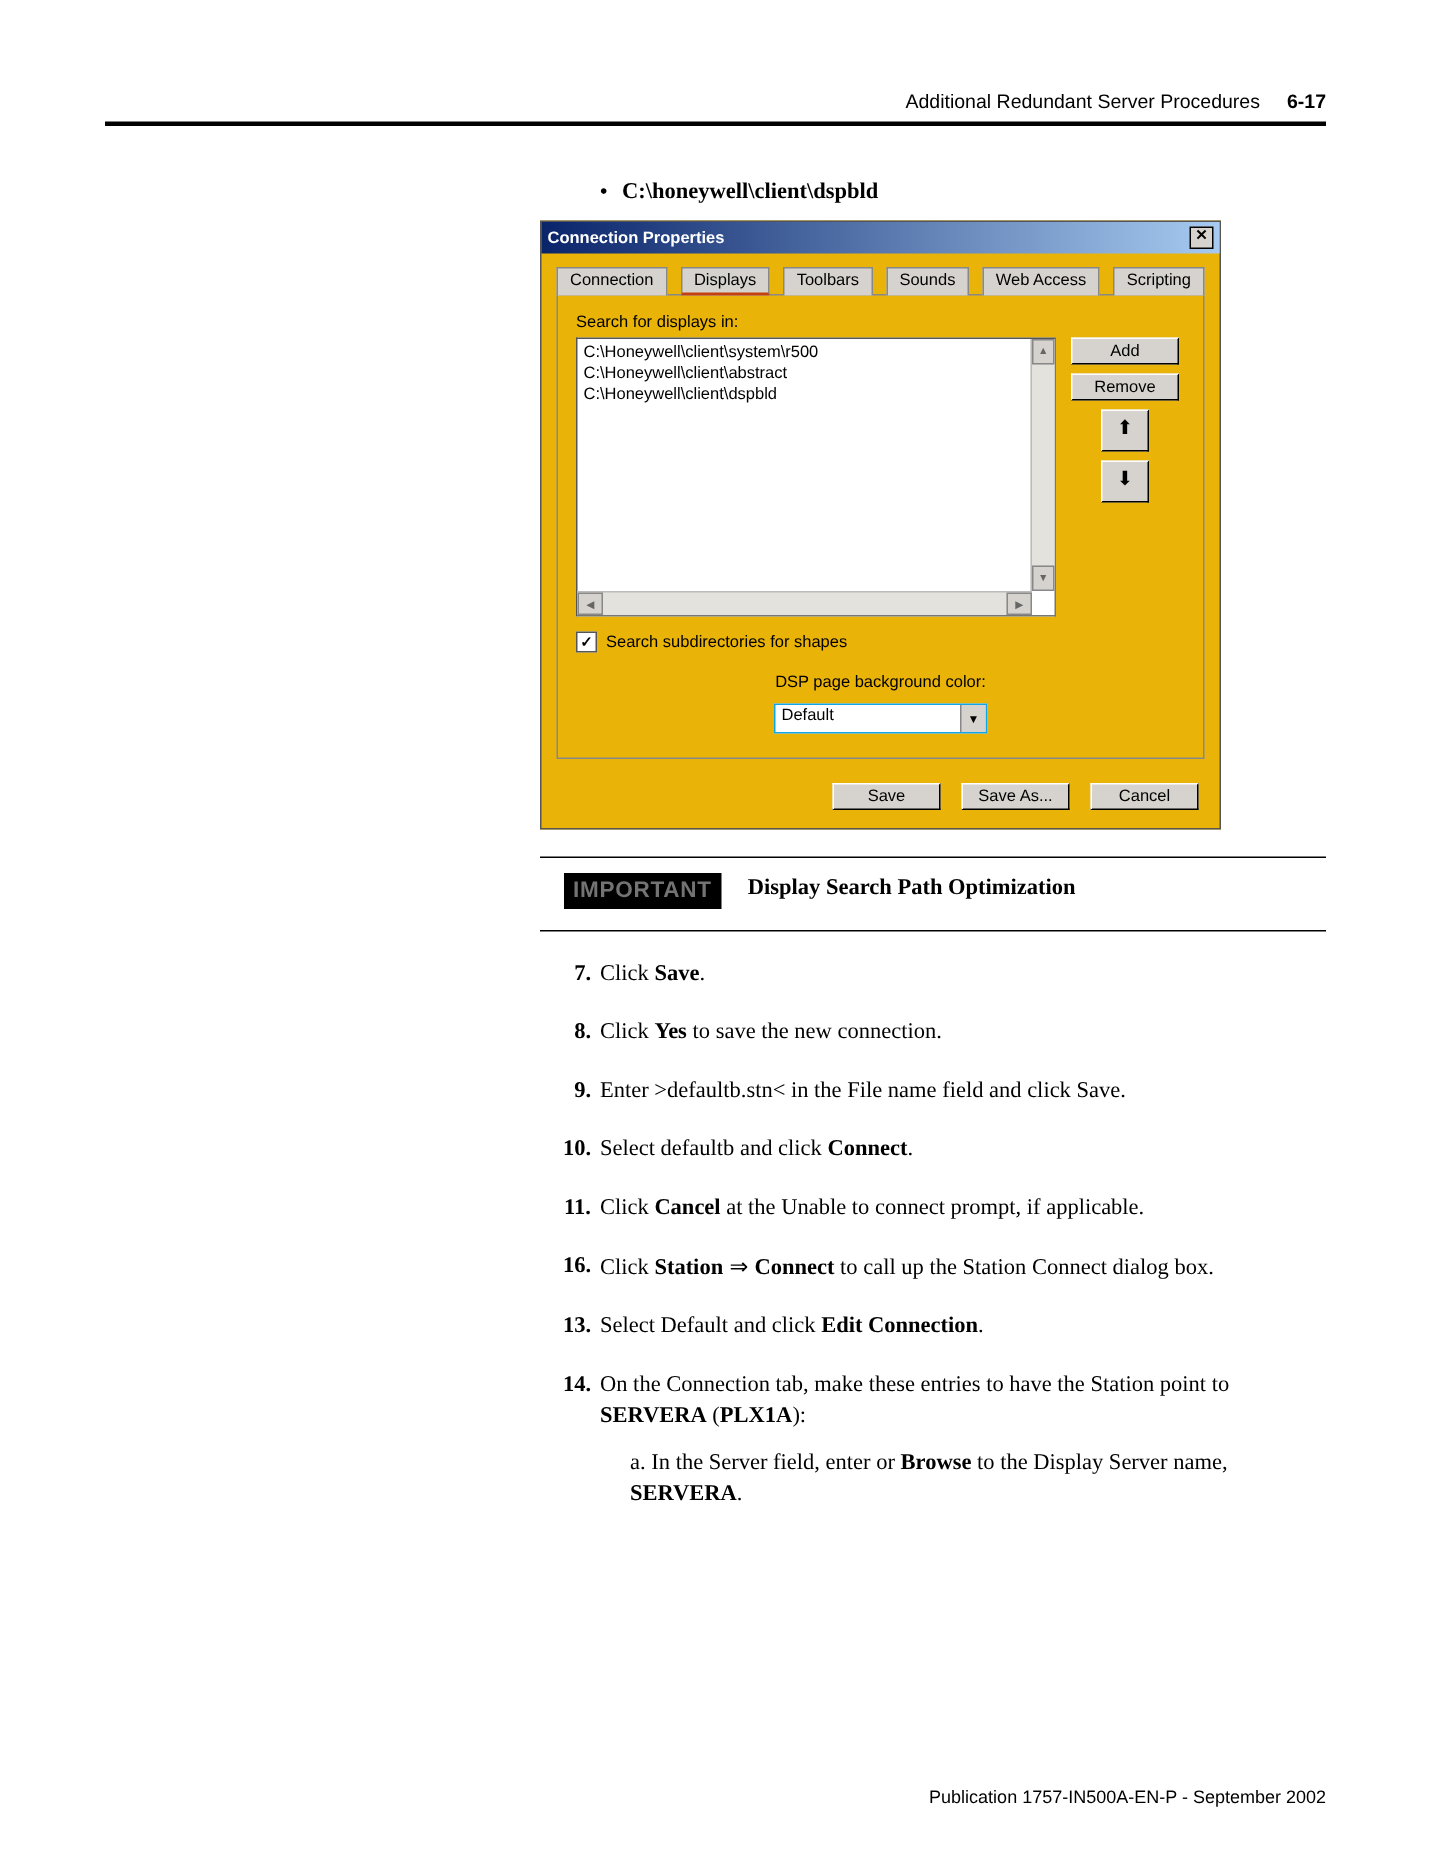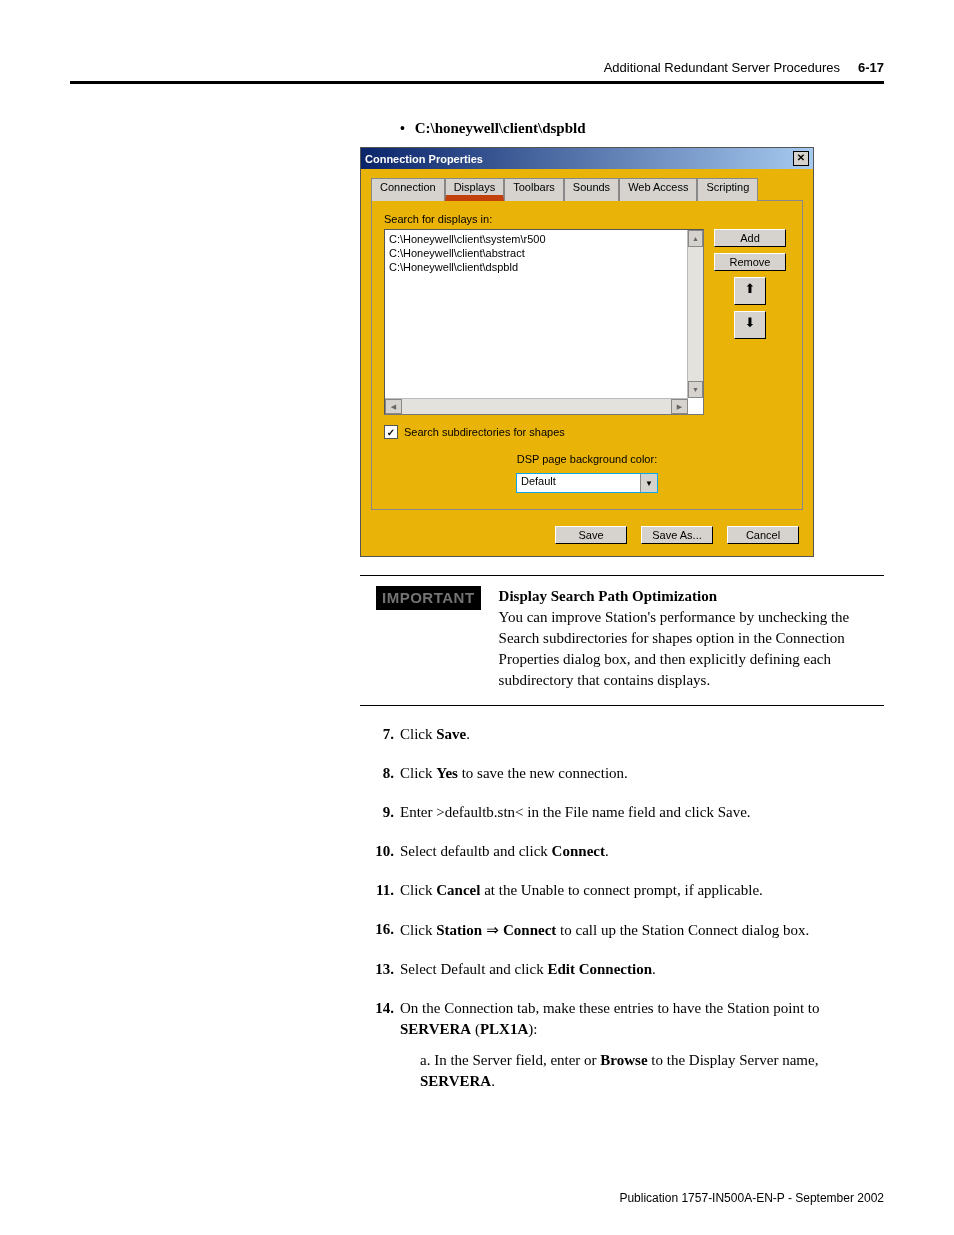--- a/index.html
+++ b/index.html
@@ -69,33 +69,34 @@
     color: #000;
     font-family: Arial;
     font-size: 10px;
     line-height: 11px;
     text-align: center;
     font-weight: bold;
   }
   .tabstrip {
     display: flex;
     margin: 8px 10px 0 10px;
+    justify-content: space-between;
   }
   .tab {
     padding: 2px 8px;
     border: 1px solid #888;
     border-bottom: none;
     background: #d6d3ce;
     font-size: 11px;
     position: relative;
     top: 1px;
   }
   .tab.active {
     background: #d6d3ce;
-    border-bottom: 6px solid #c2410c;
+    border-bottom: 2px solid #c2410c;
     z-index: 2;
   }
   .tabpanel {
     border: 1px solid #888;
     margin: 0 10px 10px 10px;
     padding: 12px 12px 16px 12px;
   }
   .row { display: flex; align-items: flex-start; gap: 10px; }
   .label { margin-bottom: 4px; }
   .listbox {
@@ -283,21 +284,20 @@
         <div class="winbtn">Save As...</div>
         <div class="winbtn">Cancel</div>
       </div>
     </div>
 
     <hr class="thin-rule">
     <div class="important-block">
       <div class="important-badge">IMPORTANT</div>
       <div class="important-text">
         <span class="ititle">Display Search Path Optimization</span><br>
-        <span>You can improve Station's performance by unchecking the Search subdirectories for shapes option in the Connection Properties dialog box, and then explicitly defining each subdirectory that contains displays.</span>
       </div>
     </div>
     <hr class="midthin-rule">
 
     <div class="steps">
       <div class="step">
           <div class="num">7.</div>
         <div class="txt"><span>Click </span><span class="bold">Save</span><span>.</span></div>
         </div>
 

